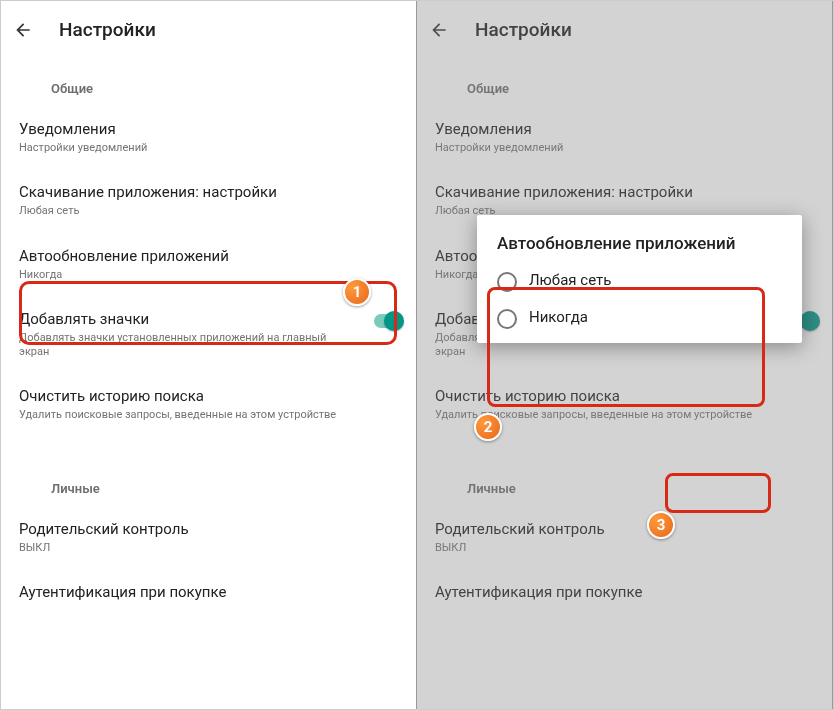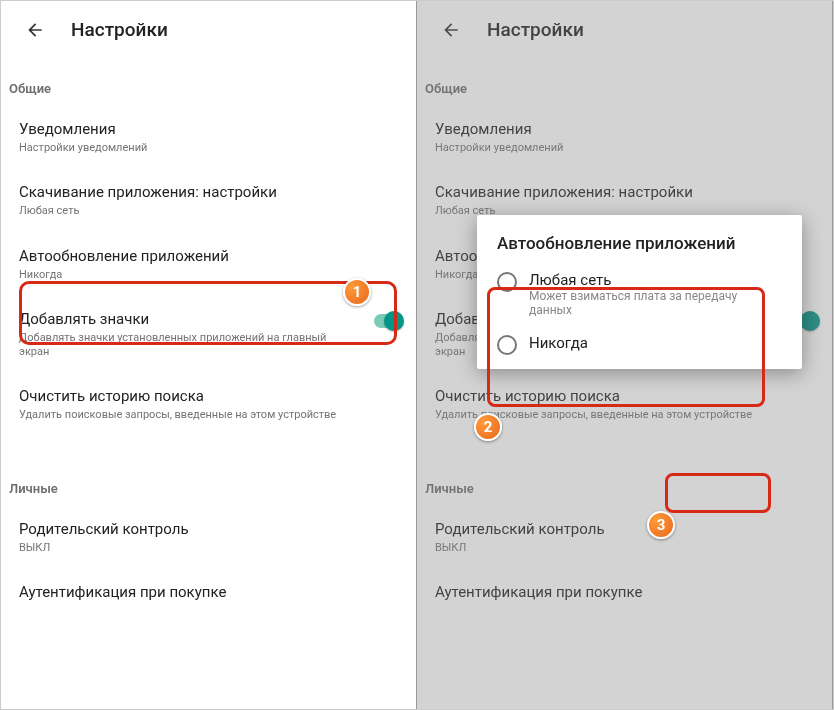--- a/index.html
+++ b/index.html
@@ -2,25 +2,25 @@
 <html><head>
 <meta charset="utf-8">
 <style>
 * { margin: 0; padding: 0; box-sizing: border-box; font-family: Roboto, Arial, sans-serif; }
 body { background: #fff; width: 834px; height: 710px; overflow: hidden; position: relative; }
 .container { display: flex; width: 100%; height: 100%; border: 1px solid #ccc; }
 .pane { flex: 1; background: #fff; position: relative; overflow: hidden; border-right: 1px solid #999; }
 .pane:last-child .screen { filter: brightness(1); }
 .dim-overlay { position: absolute; inset: 0; background: rgba(128,128,128,0.35); z-index: 5; pointer-events: none; }
 .screen { background: #fff; height: 100%; position: relative; }
-.header { display: flex; align-items: center; padding: 14px 22px; height: 58px; border-bottom: 1px solid transparent; }
+.header { display: flex; align-items: center; padding: 14px 10px; height: 58px; border-bottom: 1px solid transparent; }
 .back-icon { display: inline-flex; align-items: center; justify-content: center; width: 24px; height: 24px; margin-right: 24px; }
 .back-icon svg { width: 20px; height: 20px; fill: #333; }
 .title { font-size: 19px; font-weight: 500; color: #222; }
-.section-header { font-size: 13px; color: #6e6e6e; font-weight: 600; padding: 22px 18px 10px 8px; }
+.section-header { font-size: 13px; color: #6e6e6e; font-weight: 600; padding: 22px 18px 10px 18px; margin-left: 32px; }
 .row { padding: 14px 18px; position: relative; }
 .row-title { font-size: 15px; color: #222; margin-bottom: 3px; }
 .row-sub { font-size: 11px; color: #737373; line-height: 1.3; max-width: 340px; }
 .divider { height: 22px; }
 .toggle { position: absolute; right: 14px; top: 18px; width: 28px; height: 14px; background: #7accb9; border-radius: 14px; }
 .toggle::after { content: ""; position: absolute; right: -2px; top: -3px; width: 20px; height: 20px; border-radius: 50%; background: #009688; box-shadow: 0 1px 2px rgba(0,0,0,.3); }
 .highlight-1 { position: absolute; border: 3px solid #d62a17; border-radius: 10px; z-index: 20; pointer-events: none; }
 .badge { width: 28px; height: 28px; border-radius: 50%; background: radial-gradient(circle at 30% 30%, #ff9a3a, #e8681c); border: 2px solid #fff; box-shadow: 0 1px 3px rgba(0,0,0,.4); color: #fff; font-weight: 700; font-size: 15px; display: flex; align-items: center; justify-content: center; position: absolute; z-index: 30; }
 .dialog { position: absolute; left: 60px; right: 30px; top: 214px; background: #fff; border-radius: 2px; box-shadow: 0 4px 20px rgba(0,0,0,.35); z-index: 10; padding: 18px 0 6px 0; }
 .dialog-title { font-size: 17px; font-weight: 500; color: #222; padding: 0 20px 10px 20px; }
@@ -151,21 +151,20 @@
 
     <div class="dim-overlay"></div>
 
     <div class="dialog">
       <div class="dialog-title">Автообновление приложений</div>
 
       <div class="radio-row">
         <div class="radio"></div>
         <div>
           <div class="radio-label">Любая сеть</div>
-          <div class="radio-sub">Может взиматься плата за передачу данных</div>
         </div>
       </div>
 
 
       <div class="radio-row">
         <div class="radio"></div>
         <div>
           <div class="radio-label">Никогда</div>
         </div>
       </div>

